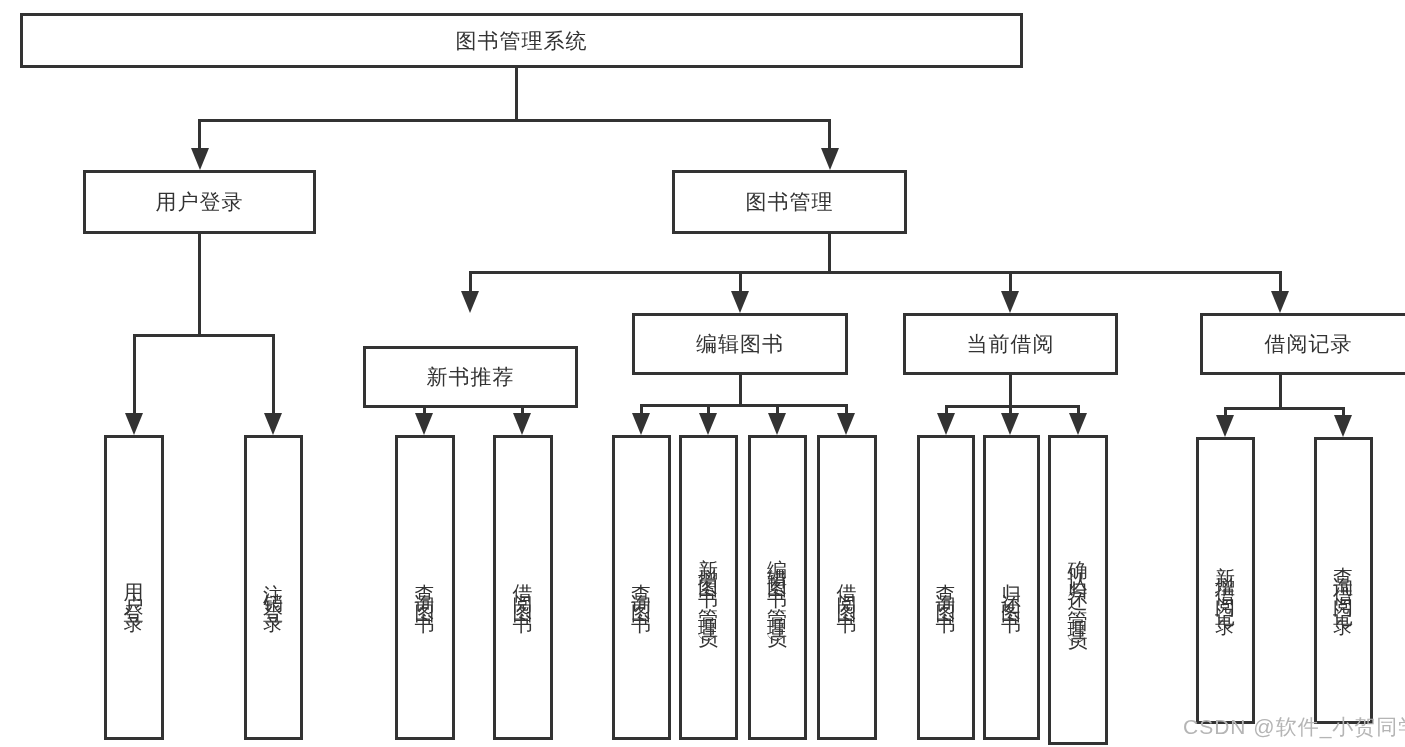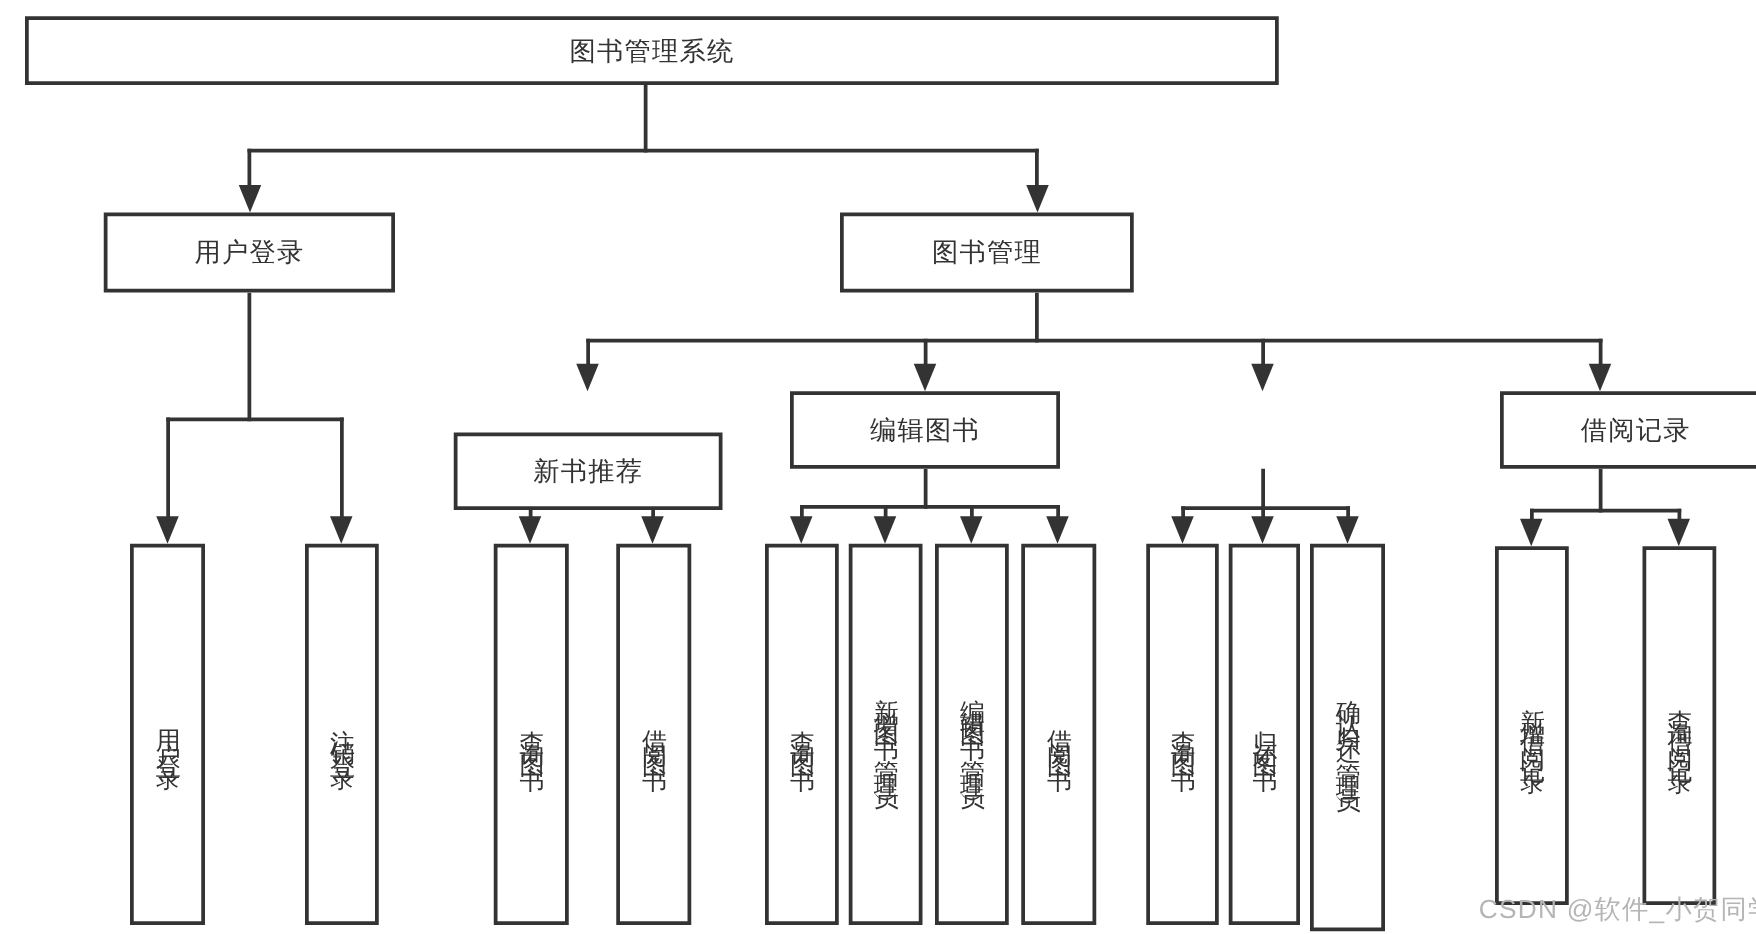--- a/index.html
+++ b/index.html
@@ -129,20 +129,21 @@
   <div class="vl" style="left:1342px;top:407px;height:11px;"></div>
   <div class="tri" style="left:1334px;top:415px;"></div>
 
   <div class="hb" style="left:20px;top:13px;width:1003px;height:55px;">图书管理系统</div>
 
   <div class="hb" style="left:83px;top:170px;width:233px;height:64px;">用户登录</div>
   <div class="hb" style="left:672px;top:170px;width:235px;height:64px;">图书管理</div>
 
   <div class="hb" style="left:363px;top:313px;width:215px;height:62px;margin-top:33px;">新书推荐</div>
   <div class="hb" style="left:632px;top:313px;width:216px;height:62px;">编辑图书</div>
+  <div class="hb" style="left:903px;top:313px;width:215px;height:62px;">当前借阅</div>
   <div class="hb" style="left:1200px;top:313px;width:217px;height:62px;">借阅记录</div>
 
   <div class="vb" style="left:104px;top:435px;width:60px;height:305px;">
     <span class="vtext">用户登录</span>
   </div>
   <div class="vb" style="left:244px;top:435px;width:59px;height:305px;">
     <span class="vtext">注销登录</span>
   </div>
 
   <div class="vb" style="left:395px;top:435px;width:60px;height:305px;">

